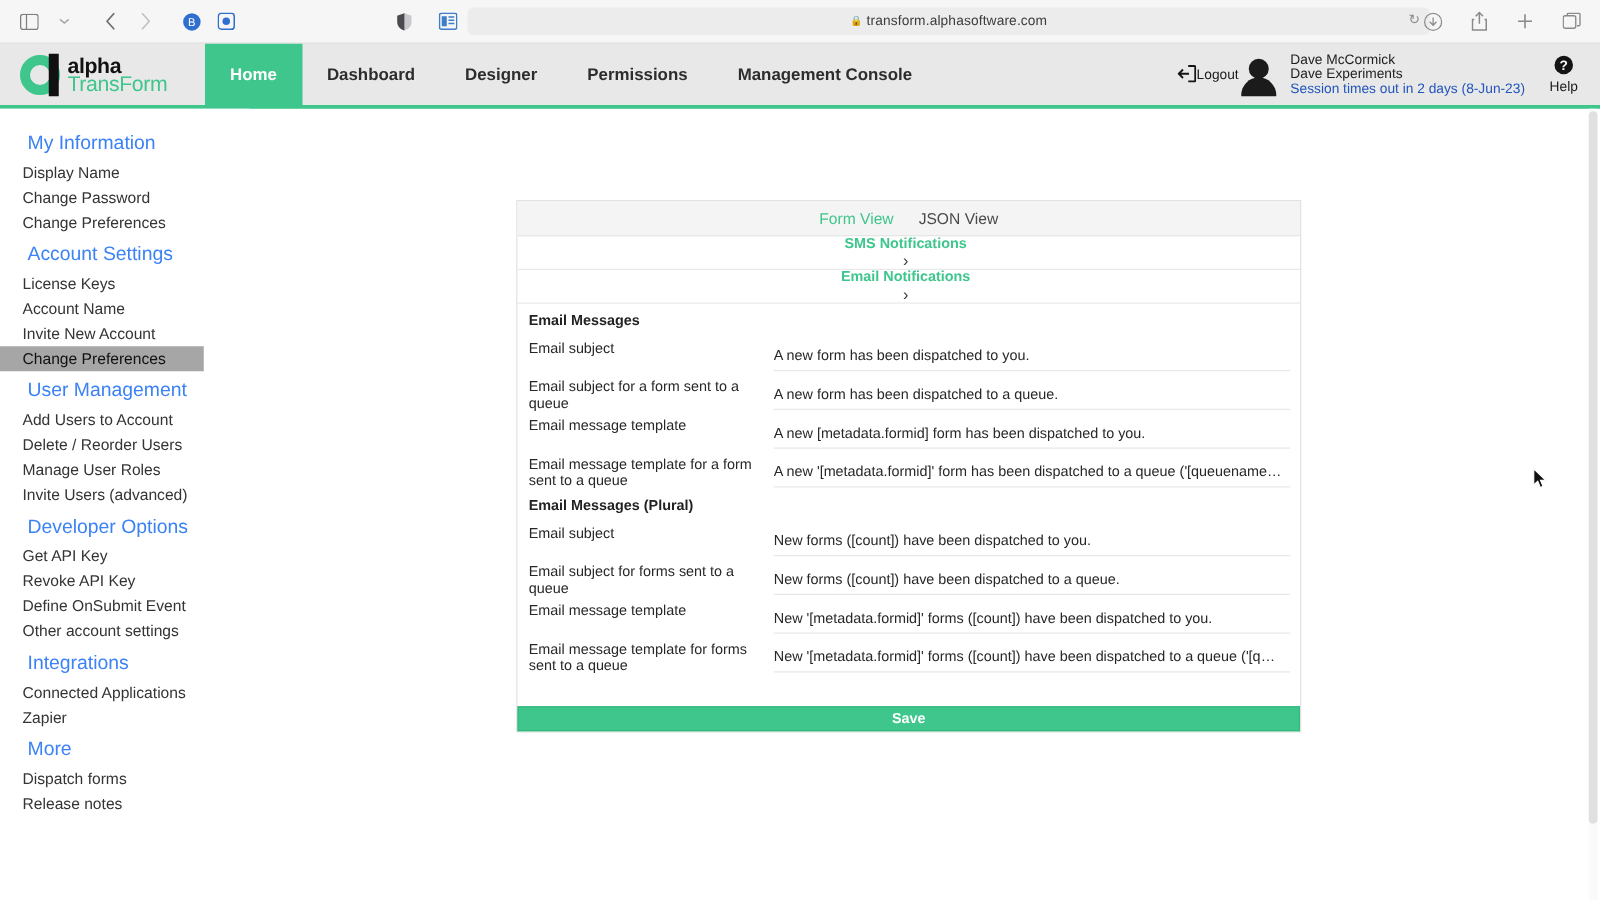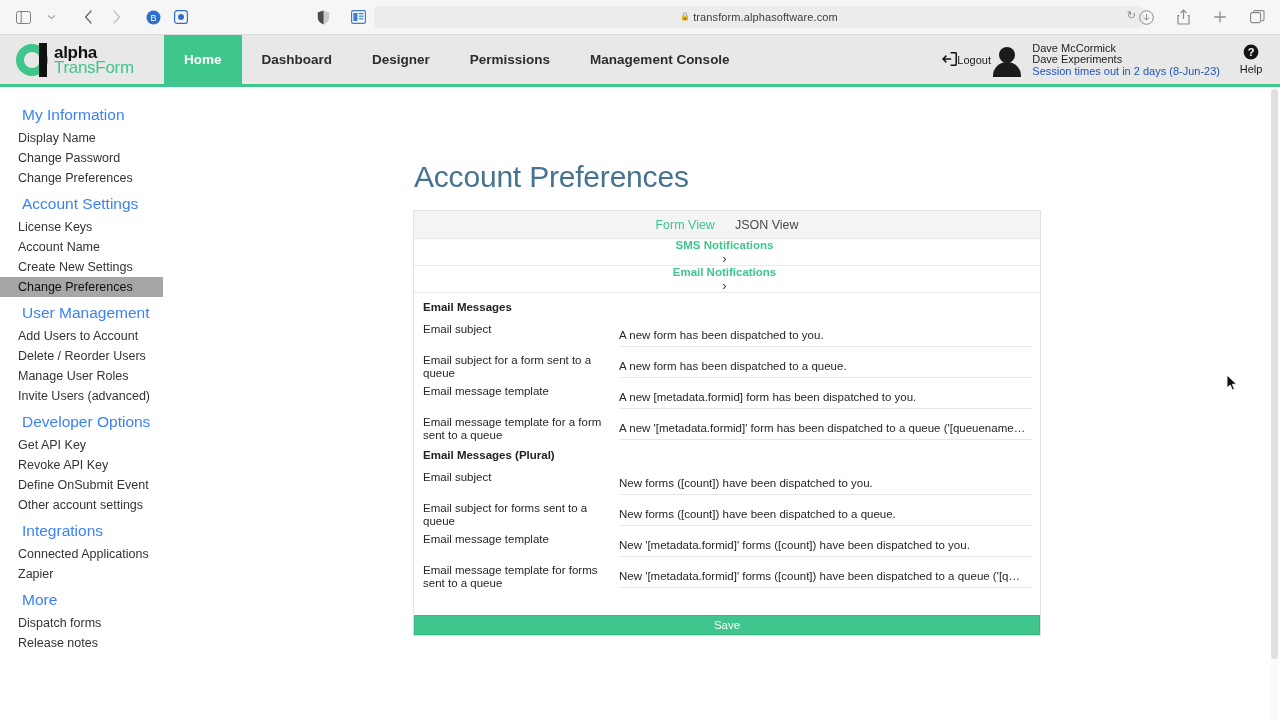--- a/index.html
+++ b/index.html
@@ -263,21 +263,21 @@
     overflow: hidden;
     text-overflow: ellipsis;
     margin-right: 8px;
   }
   .save-bar {
     background: #3ec68c;
     color: #ffffff;
     height: 20px;
     display: flex; align-items: center; justify-content: center;
     font-size: 11.5px;
-    font-weight: normal;
+    font-weight: bold;
     margin-top: 0px;
     border: 1px solid #35b87f;
   }
 
   
   .cursor {
     position: absolute;
     left: 1026px; top: 287px;
     width: 12px; height: 18px;
     pointer-events: none;
@@ -451,21 +451,21 @@
   <div class="sidebar">
 
     <div class="side-group-title">My Information</div>
     <div class="side-link">Display Name</div>
     <div class="side-link">Change Password</div>
     <div class="side-link">Change Preferences</div>
 
     <div class="side-group-title">Account Settings</div>
     <div class="side-link">License Keys</div>
     <div class="side-link">Account Name</div>
-    <div class="side-link">Create New Settings</div>
+    <div class="side-link">Invite New Account</div>
     <div class="side-link selected">Change Preferences</div>
 
     <div class="side-group-title">User Management</div>
     <div class="side-link">Add Users to Account</div>
     <div class="side-link">Delete / Reorder Users</div>
     <div class="side-link">Manage User Roles</div>
     <div class="side-link">Invite Users (advanced)</div>
 
     <div class="side-group-title">Developer Options</div>
     <div class="side-link">Get API Key</div>
@@ -478,21 +478,20 @@
     <div class="side-link">Zapier</div>
 
     <div class="side-group-title">More</div>
     <div class="side-link">Dispatch forms</div>
     <div class="side-link">Release notes</div>
   </div>
 
   <div class="content">
     <div class="panel-wrap">
 
-      <div class="page-title">Account Preferences</div>
 
       <div class="card">
 
         <div class="tabbar">
           <div class="tab active">Form View</div>
           <div class="tab">JSON View</div>
         </div>
 
         <div class="accordion-row">
           <span>SMS Notifications</span>

